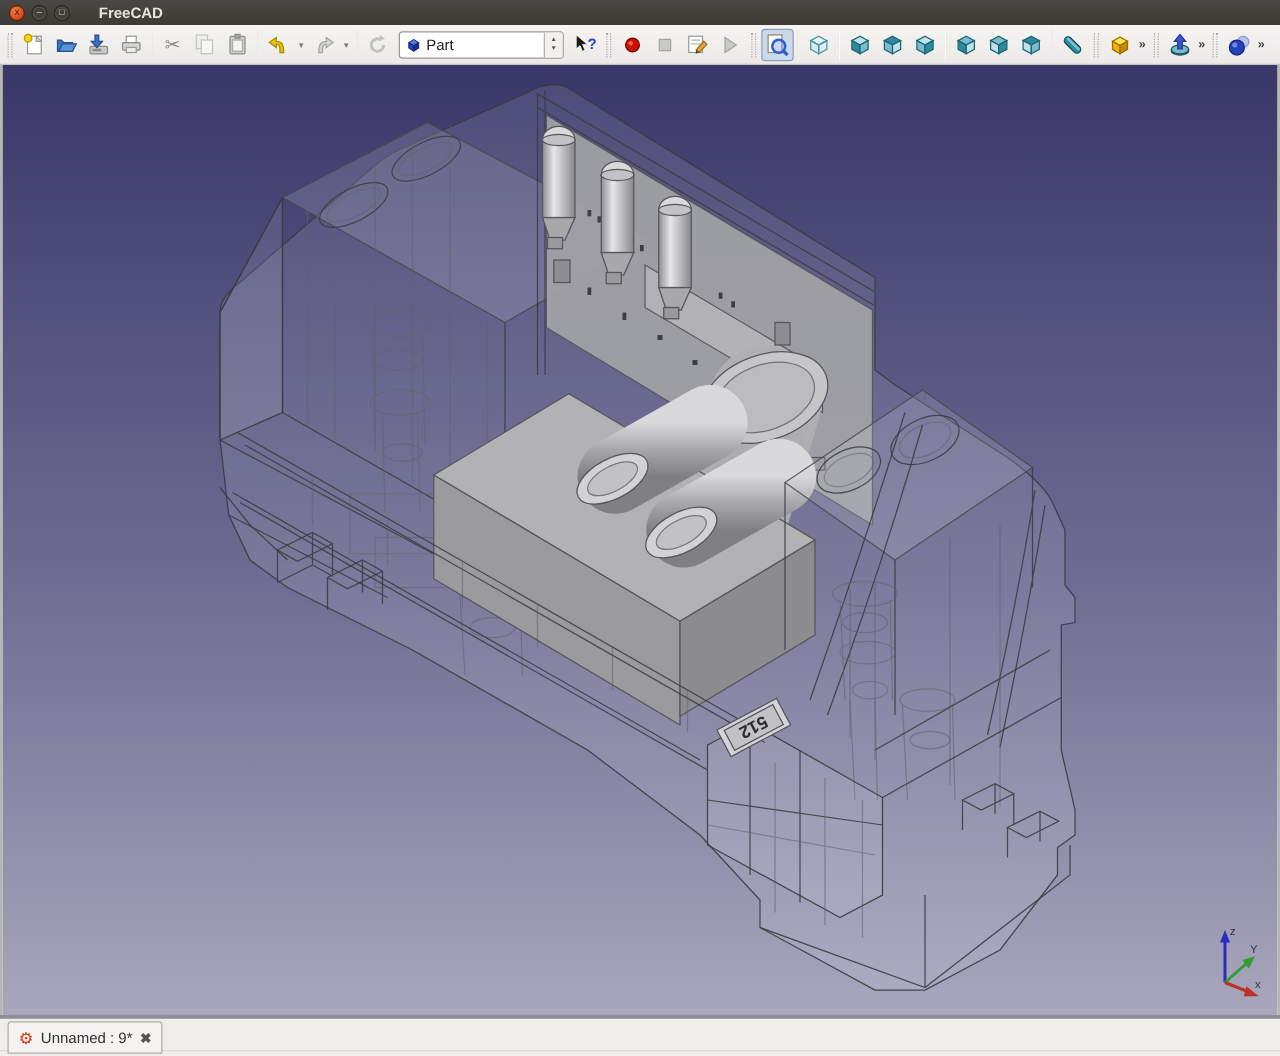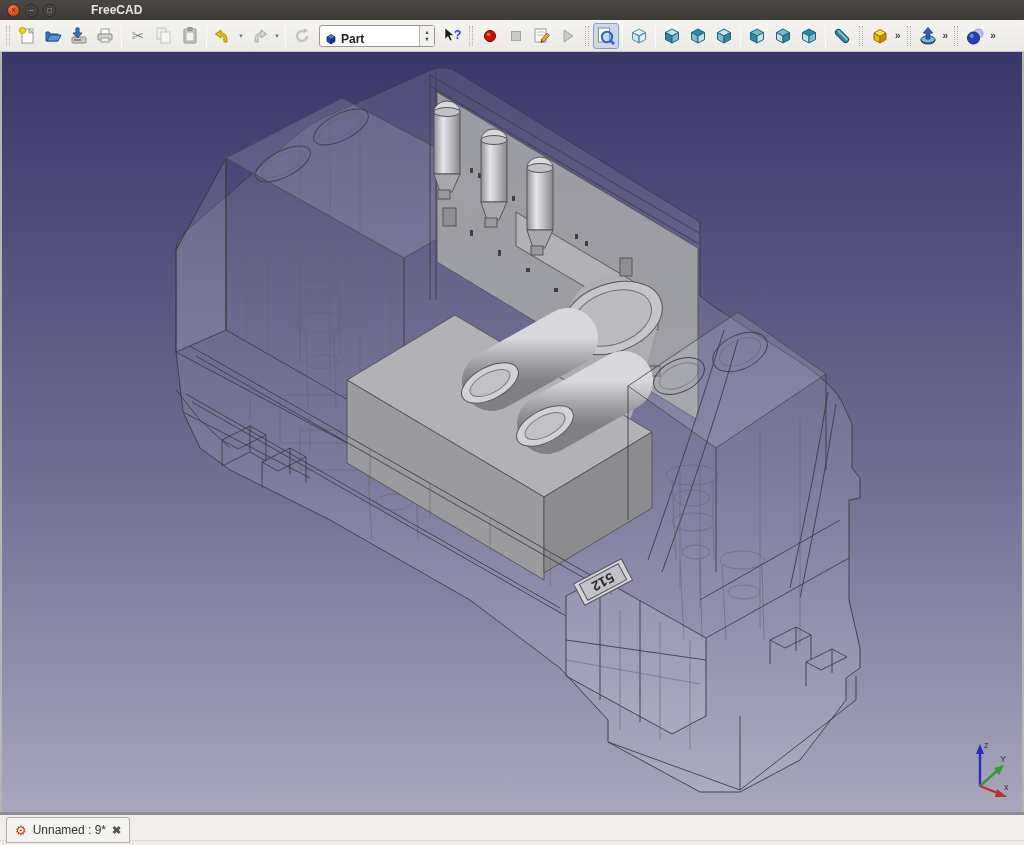--- a/index.html
+++ b/index.html
@@ -10,38 +10,38 @@
   .titlebar { height:20px; background:linear-gradient(#4a4844,#3b3a35);
     display:flex; align-items:center; padding-left:7px; }
   .winbtn { width:13px; height:13px; border-radius:50%; margin-right:5px;
     display:flex; align-items:center; justify-content:center;
     font-size:8px; line-height:1; color:#3a1c0c; cursor:default; }
   .winbtn.close { background:radial-gradient(circle at 35% 30%,#f07a50,#d9501f 60%,#b03a10);
     border:1px solid #5e2408; }
   .winbtn.min,.winbtn.max { background:#413f3b; border:1px solid #2a2926;
     box-shadow:inset 0 0 0 1px #55534e; color:#c9c5bd; }
   .winbtn.max span{ font-size:6px; }
-  .wintitle { color:#e8e4dc; font-weight:bold; font-size:12px; margin-left:30px; }
+  .wintitle { color:#e8e4dc; font-weight:bold; font-size:12px; margin-left:18px; }
 
   
   .toolbar { height:32px; background:linear-gradient(#f6f4f1,#eceae6);
     border-bottom:1px solid #c9c7c3; display:flex; align-items:center;
     padding:0 2px; white-space:nowrap; }
   .tbtn { width:26px; height:26px; display:flex; align-items:center;
     justify-content:center; border-radius:3px; flex:0 0 auto; }
   .tbtn.pressed { background:#cdd9ea; border:1px solid #8aa0bf; }
   .sep { width:1px; height:24px; background:#c6c4c0; border-right:1px solid #fbfaf8;
     margin:0 3px; flex:0 0 auto; }
   .handle { width:4px; height:20px; border-left:1px dotted #aeaca7;
     border-right:1px dotted #aeaca7; margin:0 4px; flex:0 0 auto; }
   .chev { font-size:10px; font-weight:bold; color:#444; padding:0 2px; flex:0 0 auto; }
   .ddarrow { font-size:7px; color:#777; width:10px; text-align:center; flex:0 0 auto; }
-  .combo { height:22px; width:116px; background:#fff; border:1px solid #9a988f;
-    border-radius:3px; display:flex; align-items:flex-end; margin:0 4px;
-    font-size:12px; color:#222; flex:0 0 auto;font-weight:bold; }
+  .combo { height:22px; width:132px; background:#fff; border:1px solid #9a988f;
+    border-radius:3px; display:flex; align-items:center; margin:0 4px;
+    font-size:12px; color:#222; flex:0 0 auto; }
   .combo .cval { flex:1; padding-left:3px; }
   .combo .spin { width:15px; height:100%; border-left:1px solid #b5b3ae;
     display:flex; flex-direction:column; align-items:center; justify-content:center;
     font-size:6px; color:#555; line-height:1.1; background:#f2f1ee; }
   .glyphicon { font-size:15px; color:#8a8a87; }
 
   
   .viewport { height:760px; position:relative;
     border-left:2px solid #b8b6b2; border-right:2px solid #b8b6b2;
     background:linear-gradient(#3a3769,#6f6d93 55%,#a8a7bc); }

